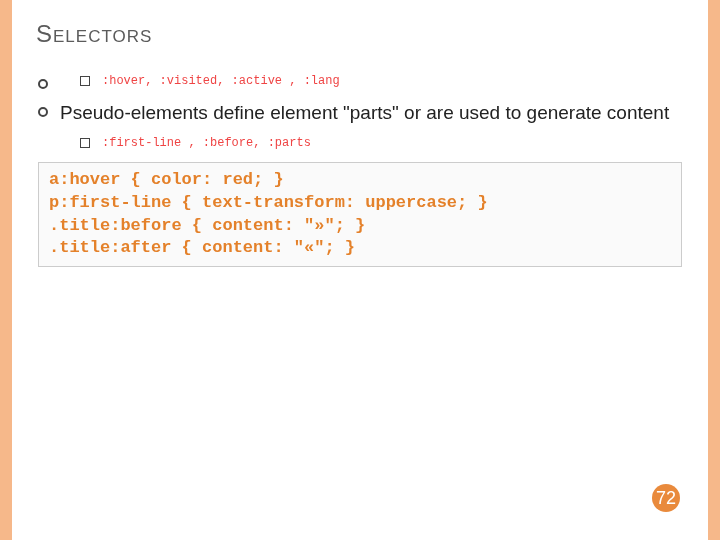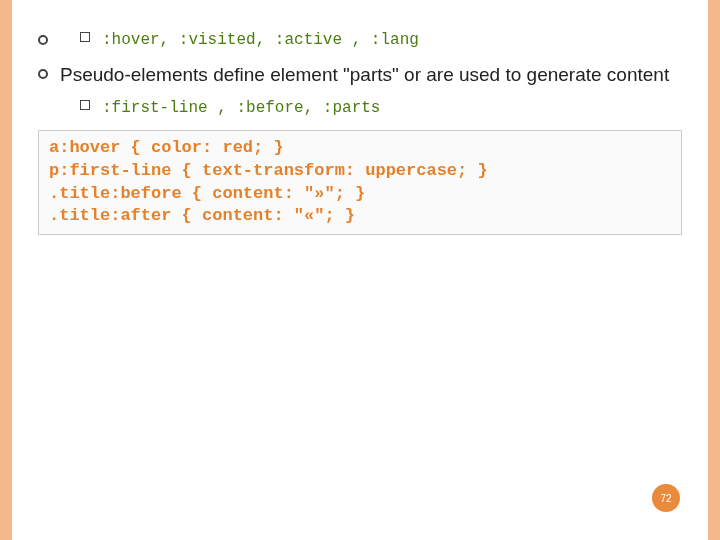--- a/index.html
+++ b/index.html
@@ -69,24 +69,24 @@
     box-sizing: border-box;
   }
   ul.inner {
     list-style: none;
     margin: 8px 0 0 0;
     padding: 0 0 0 20px;
   }
   ul.inner > li {
     position: relative;
     padding-left: 22px;
-    font-size: 16px;
+    font-size: 12px;
     line-height: 1.5;
     font-family: "Courier New", Courier, monospace;
-    color: #4d7c0f;
+    color: #ef4444;
   }
   ul.inner > li::before {
     content: "";
     position: absolute;
     left: 0;
     top: 4px;
     width: 10px;
     height: 10px;
     border: 1.5px solid #444;
     box-sizing: border-box;
@@ -107,34 +107,35 @@
   }
   .page-num {
     position: absolute;
     right: 40px;
     bottom: 28px;
     width: 28px;
     height: 28px;
     border-radius: 50%;
     background: #e98a3c;
     color: #fff;
-    font-size: 10px;
+    font-size: 18px;
     font-weight: 400;
     display: flex;
     align-items: center;
     justify-content: center;
   }
 </style>
 </head>
 <body>
 
 <div class="side-bar-left"></div>
 <div class="side-bar-right"></div>
 
 <div class="content">
+  <h1 class="title">Selectors</h1>
 
   <ul class="outer">
     <li>
       <ul class="inner">
         <li>:hover, :visited, :active , :lang</li>
       </ul>
     </li>
     <li>
       <span>Pseudo-elements define element "parts" or are used to generate content</span>
       <ul class="inner">

